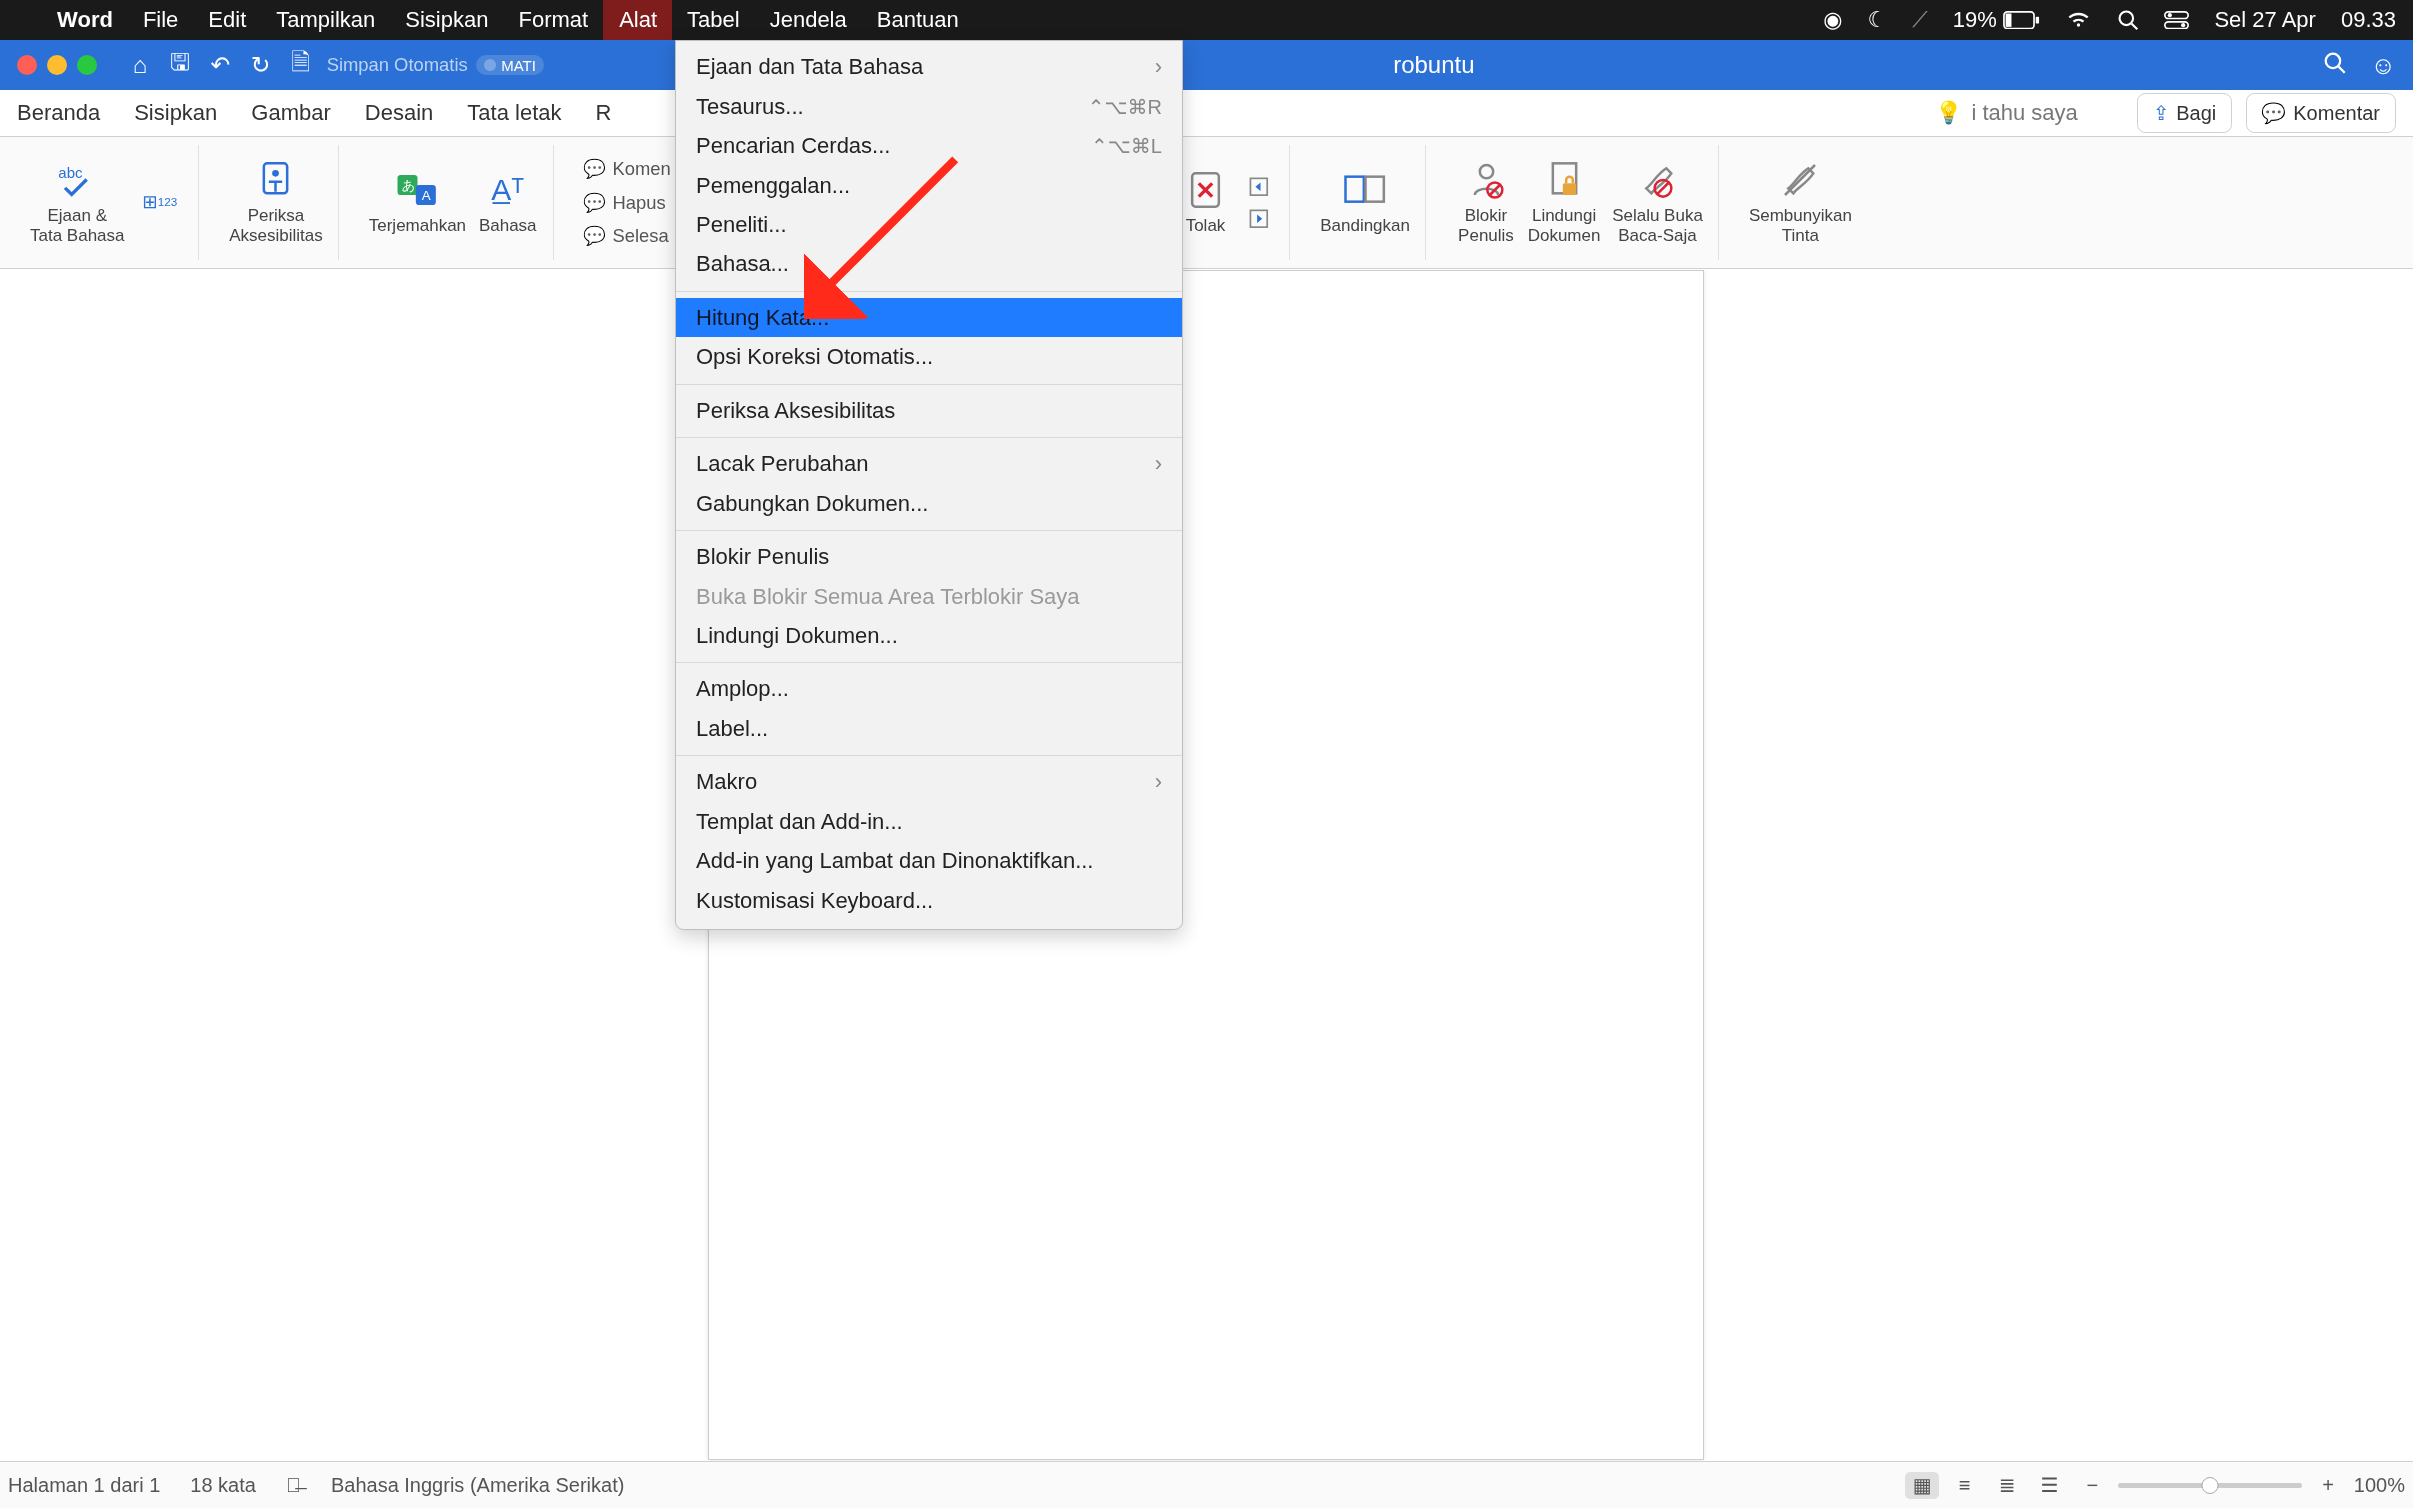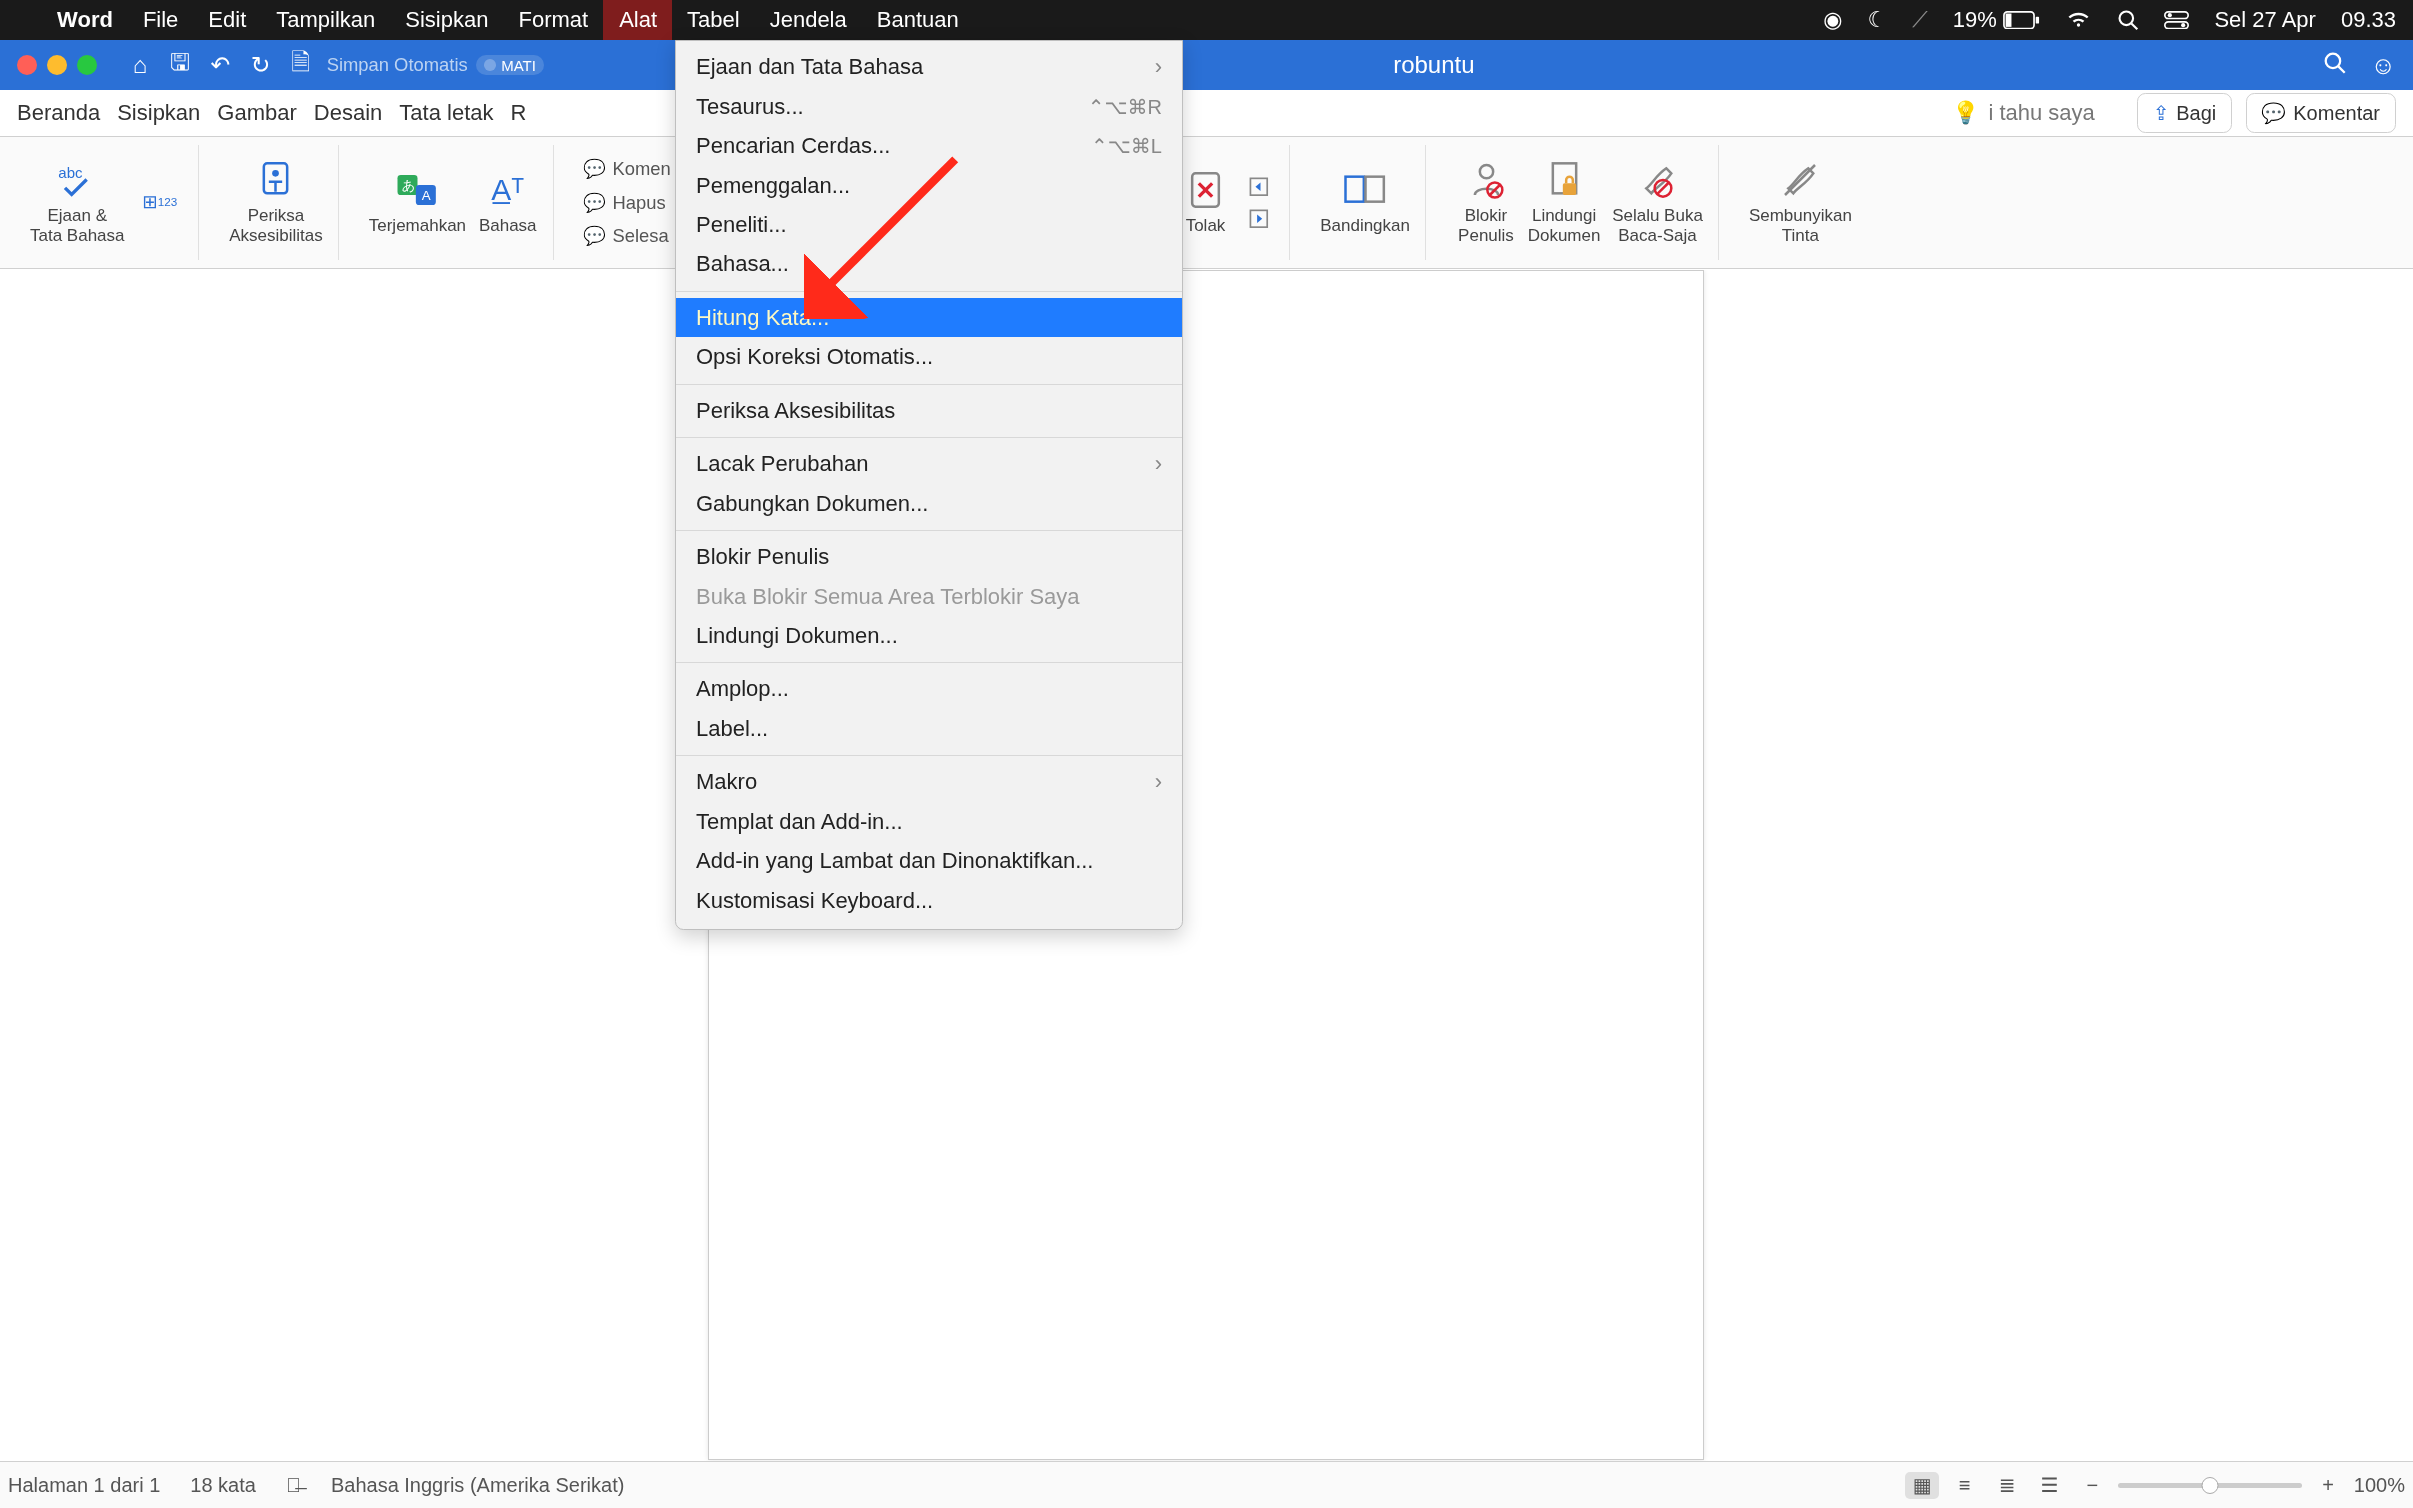--- a/index.html
+++ b/index.html
@@ -22,21 +22,21 @@
 .traffic span { width: 20px; height: 20px; border-radius: 50%; display: inline-block; }
 .traffic .r { background: #ff5f57; } .traffic .y { background: #febc2e; } .traffic .g { background: #28c840; }
 .titlebar-icon { width: 28.5px; height: 28.5px; display: flex; align-items: center; justify-content: center; color: #fff; font-size: 23.5px; }
 .autosave { color: #bcd3f2; font-size: 18.4px; display: flex; align-items: center; gap: 8.4px; }
 .autosave-pill { background: #4b86db; border-radius: 15px; padding: 1.7px 8.4px; font-size: 15px; color: #ffffff; display: flex; align-items: center; gap: 5px; }
 .autosave-pill .dot { width: 11.7px; height: 11.7px; border-radius: 50%; background: #7ba6e4; }
 .titlebar-center { flex: 1; text-align: center; font-size: 24px; font-weight: 500; }
 .titlebar-right { display: flex; gap: 23.5px; font-size: 25px; }
 
 
-.ribbon-tabs { height: 47px; background: #fff; border-bottom: 0.8px solid #d0d0d0; display: flex; align-items: center; padding: 0 17px; gap: 17px; font-size: 22px; color: #333; }
+.ribbon-tabs { height: 47px; background: #fff; border-bottom: 0.8px solid #d0d0d0; display: flex; align-items: center; padding: 0 17px; gap: 34px; font-size: 22px; color: #333; }
 .ribbon-tabs .tab { padding: 11.7px 0; }
 .tellme { margin-left: auto; color: #777; display: flex; align-items: center; gap: 8.4px; }
 .ribbon-actions { margin-left: 25px; display: flex; gap: 13.4px; }
 .ribbon-btn { border: 0.8px solid #d0d0d0; border-radius: 8.4px; padding: 6.7px 15px; font-size: 20px; display: flex; align-items: center; gap: 6.7px; color: #333; }
 
 
 .ribbon { height: 132px; background: #fafafa; border-bottom: 0.8px solid #d0d0d0; display: flex; align-items: stretch; padding: 8.4px 15px; gap: 15px; font-size: 17px; color: #444; }
 .ribbon .group { display: flex; align-items: center; gap: 11.7px; padding: 0 15px; border-right: 0.8px solid #e0e0e0; }
 .ribbon .group:last-child { border-right: none; }
 .rbtn { display: flex; flex-direction: column; align-items: center; justify-content: center; gap: 5px; text-align: center; line-height: 1.2; min-width: 60px; }
@@ -50,21 +50,21 @@
 .doc-area { position: absolute; top: 270px; left: 0; right: 0; bottom: 47px; background: #fff; overflow: hidden; }
 .page { position: absolute; left: 708px; top: 0; width: 996px; height: 1190px; background: #fff; border: 0.8px solid #ccc; box-shadow: 0 0 5px rgba(0,0,0,.1); padding: 109px 101px; }
 .page p { font-size: 40px; line-height: 1.5; font-family: Georgia, serif; }
 .page .title { font-weight: 700; font-size: 44px; margin-bottom: 6.7px; }
 .squiggle { text-decoration: underline wavy #e23; text-decoration-thickness: 2.5px; }
 .squiggle-b { text-decoration: underline wavy #2a62d6; text-decoration-thickness: 2.5px; }
 
 
 .dropdown { position: absolute; left: 675px; top: 40px; width: 508px; background: #f2f2f2; border: 0.8px solid #bfbfbf; border-radius: 0 0 8.4px 8.4px; box-shadow: 0 6.7px 20px rgba(0,0,0,.18); font-size: 22px; color: #222; padding: 6.7px 0 8.4px; z-index: 50; }
 .dropdown .item { padding: 6.7px 20px; display: flex; align-items: center; justify-content: space-between; }
-.dropdown .item.hl { background: #1f7cff; color: #fef9c3; }
+.dropdown .item.hl { background: #1f7cff; color: #0f172a; }
 .dropdown .item.disabled { color: #9a9a9a; }
 .dropdown .sep { height: 0.8px; background: #d8d8d8; margin: 6.7px 0; }
 .dropdown .shortcut { color: #888; font-size: 20px; }
 .dropdown .chev { color: #888; }
 
 
 .arrow { position: absolute; left: 804px; top: 151px; z-index: 60; pointer-events: none; }
 
 
 .statusbar { position: absolute; bottom: 0; left: 0; right: 0; height: 47px; background: #fafafa; border-top: 0.8px solid #d0d0d0; display: flex; align-items: center; justify-content: space-between; padding: 0 8px; font-size: 20px; color: #555; }

